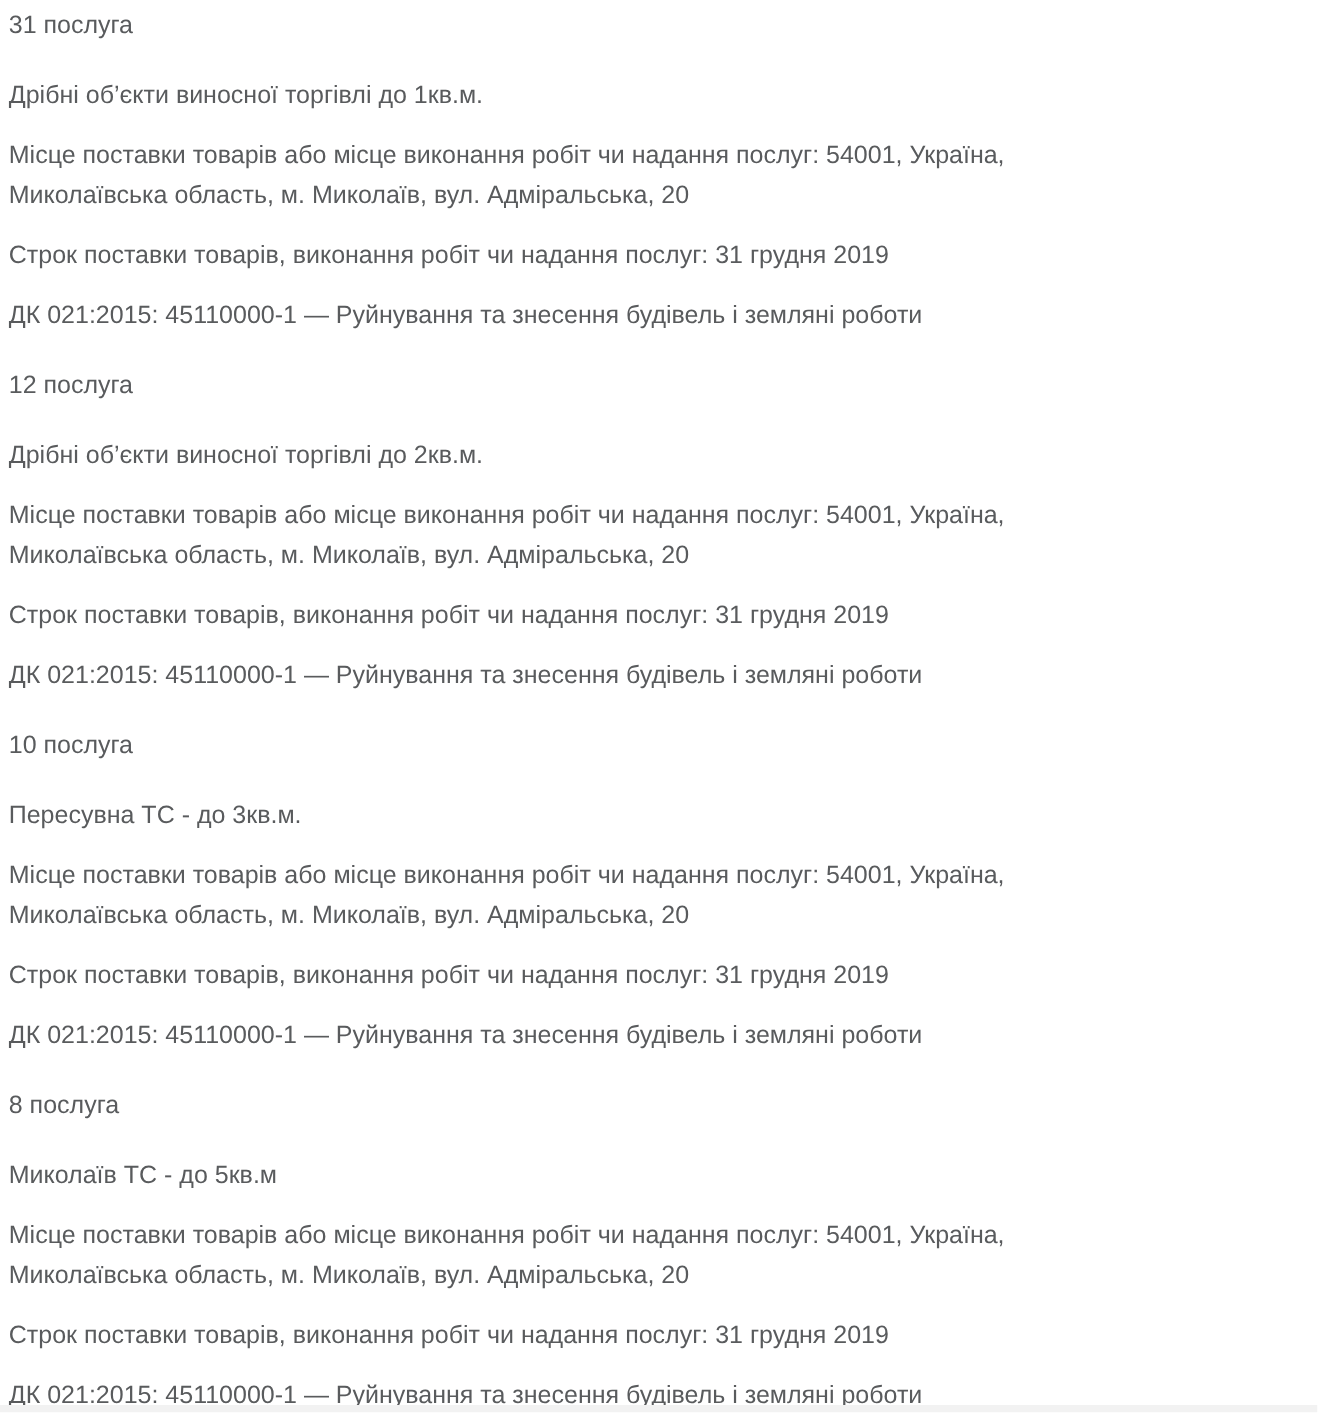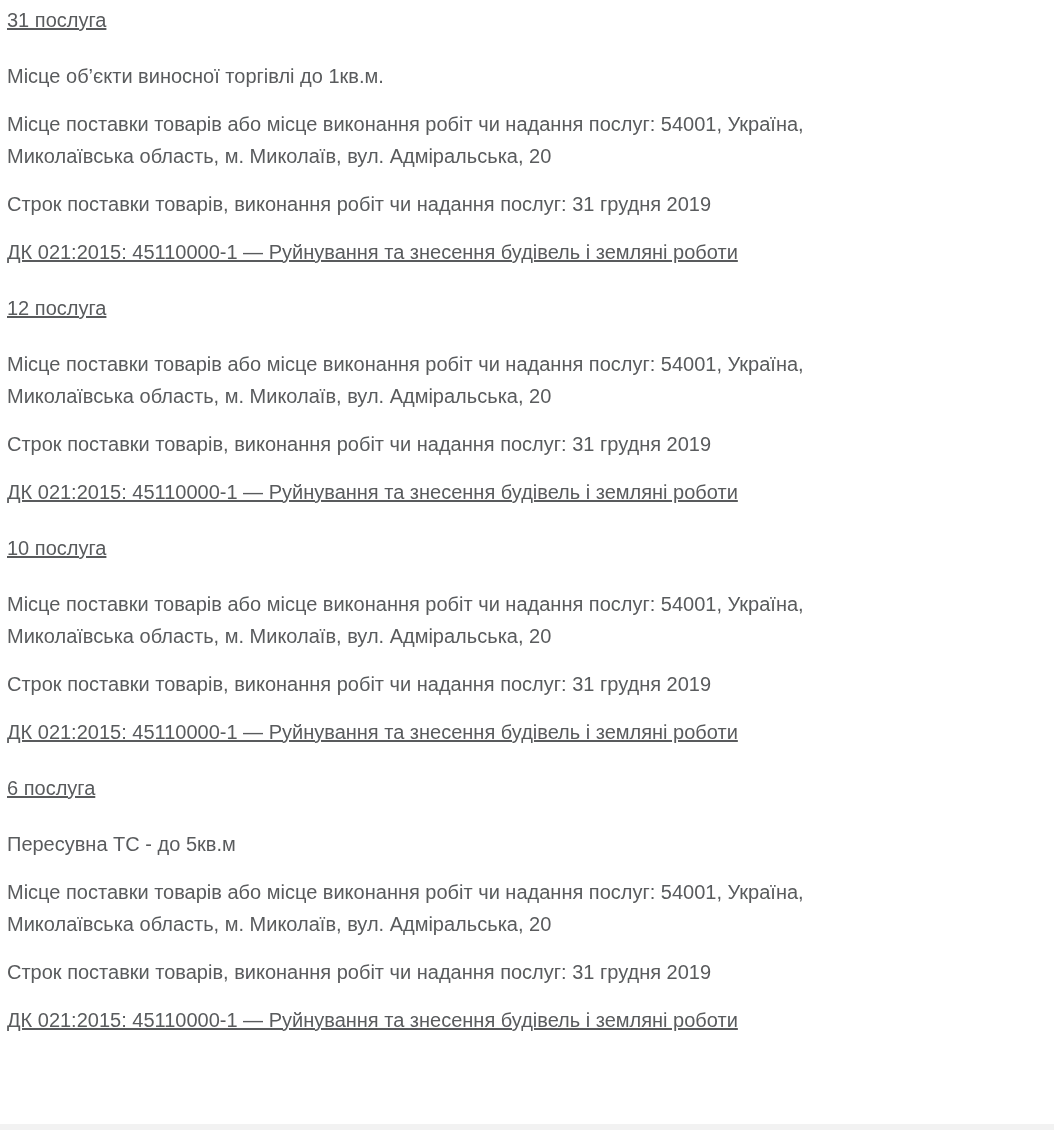--- a/index.html
+++ b/index.html
@@ -21,73 +21,74 @@
   }
   .items-list {
     padding: 4px 8px 0 7px;
   }
   .item-block p {
     margin: 0 0 16px 0;
   }
   .item-block p.qty,
   .item-block p.dk {
     margin-bottom: 24px;
-    text-decoration: underline;
   }
   .place-line {
     display: block;
   }
   .bottom-strip {
     position: absolute;
     left: 0;
     right: 0;
     bottom: 0;
     height: 6px;
     background: #f2f2f2;
   }
 </style>
 </head>
 <body>
 
 <div class="items-list">
 
   <div class="item-block">
     <p class="qty">31 послуга</p>
-    <p class="title">Місце об’єкти виносної торгівлі до 1кв.м.</p>
+    <p class="title">Дрібні об’єкти виносної торгівлі до 1кв.м.</p>
     <p class="place">
       <span class="place-line">Місце поставки товарів або місце виконання робіт чи надання послуг: 54001, Україна,</span>
       <span class="place-line">Миколаївська область, м. Миколаїв, вул. Адміральська, 20</span>
     </p>
     <p class="term">Строк поставки товарів, виконання робіт чи надання послуг: 31 грудня 2019</p>
     <p class="dk">ДК 021:2015: 45110000-1 — Руйнування та знесення будівель і земляні роботи</p>
   </div>
 
   <div class="item-block">
     <p class="qty">12 послуга</p>
+    <p class="title">Дрібні об’єкти виносної торгівлі до 2кв.м.</p>
     <p class="place">
       <span class="place-line">Місце поставки товарів або місце виконання робіт чи надання послуг: 54001, Україна,</span>
       <span class="place-line">Миколаївська область, м. Миколаїв, вул. Адміральська, 20</span>
     </p>
     <p class="term">Строк поставки товарів, виконання робіт чи надання послуг: 31 грудня 2019</p>
     <p class="dk">ДК 021:2015: 45110000-1 — Руйнування та знесення будівель і земляні роботи</p>
   </div>
 
   <div class="item-block">
     <p class="qty">10 послуга</p>
+    <p class="title">Пересувна ТС - до 3кв.м.</p>
     <p class="place">
       <span class="place-line">Місце поставки товарів або місце виконання робіт чи надання послуг: 54001, Україна,</span>
       <span class="place-line">Миколаївська область, м. Миколаїв, вул. Адміральська, 20</span>
     </p>
     <p class="term">Строк поставки товарів, виконання робіт чи надання послуг: 31 грудня 2019</p>
     <p class="dk">ДК 021:2015: 45110000-1 — Руйнування та знесення будівель і земляні роботи</p>
   </div>
 
   <div class="item-block">
-    <p class="qty">6 послуга</p>
-    <p class="title">Пересувна ТС - до 5кв.м</p>
+    <p class="qty">8 послуга</p>
+    <p class="title">Миколаїв ТС - до 5кв.м</p>
     <p class="place">
       <span class="place-line">Місце поставки товарів або місце виконання робіт чи надання послуг: 54001, Україна,</span>
       <span class="place-line">Миколаївська область, м. Миколаїв, вул. Адміральська, 20</span>
     </p>
     <p class="term">Строк поставки товарів, виконання робіт чи надання послуг: 31 грудня 2019</p>
     <p class="dk">ДК 021:2015: 45110000-1 — Руйнування та знесення будівель і земляні роботи</p>
   </div>
 
 </div>
 

